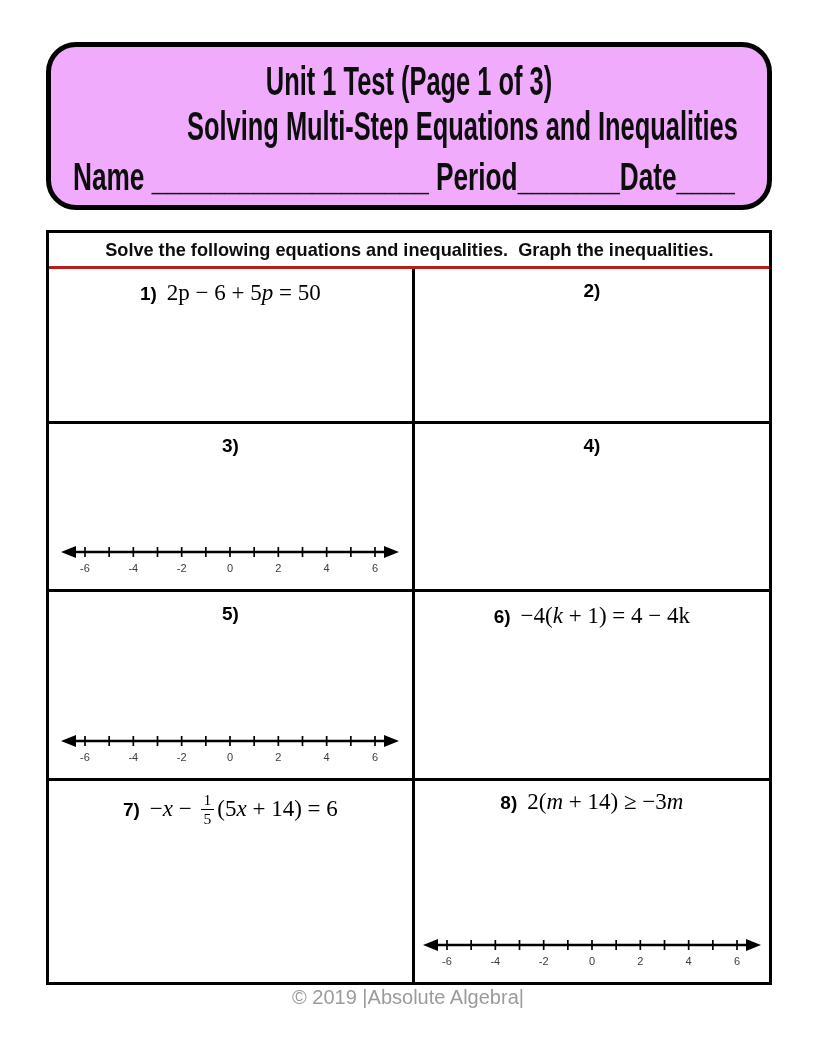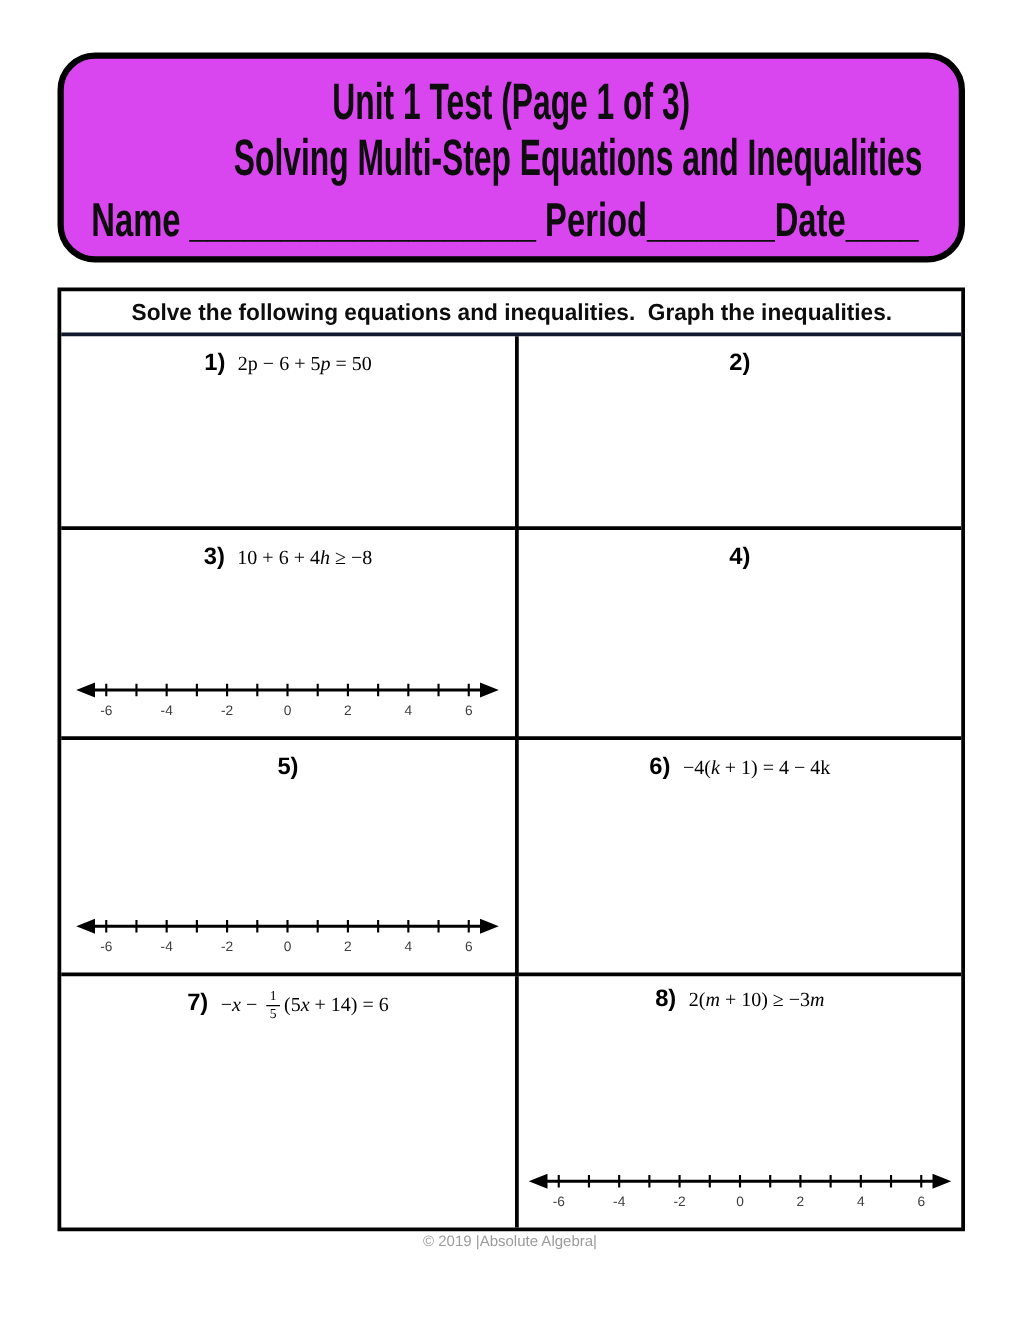--- a/index.html
+++ b/index.html
@@ -4,21 +4,21 @@
 <style>
   html,body { margin:0; padding:0; background:#ffffff; }
   .page {
     position:relative; width:816px; height:1056px; background:#ffffff;
     font-family:"Liberation Sans", sans-serif; overflow:hidden;
   }
 
   
   .header-box {
     position:absolute; left:46px; top:42px; width:726px; height:168px;
-    box-sizing:border-box; background:#d946ef;
+    box-sizing:border-box; background:#f0abfc;
     border:5px solid #000; border-radius:30px;
   }
   .title-line {
     text-align:center; font-weight:bold; font-size:41px; line-height:45px;
     color:#0d0d0d; transform:scaleX(0.62); transform-origin:center;
     white-space:nowrap; letter-spacing:0px;
   }
   .title-line.first { margin-top:12px; }
   .name-line {
     position:absolute; left:22px; bottom:6px; font-weight:bold; font-size:38px;
@@ -28,54 +28,54 @@
 
   
   .table {
     position:absolute; left:46px; top:230px; width:726px; height:755px;
     box-sizing:border-box; border:3px solid #000;
     display:grid;
     grid-template-columns:50.8% 49.2%;
     grid-template-rows:36px 155px 168px 189px auto;
   }
   .instr-row {
-    grid-column:1 / -1; border-bottom:3px solid #0f172a;
+    grid-column:1 / -1; border-bottom:3px solid #b91c1c;
     display:flex; align-items:center; justify-content:center;
   }
   .instr-text {
     font-weight:bold; font-size:18.5px; color:#0d0d0d; white-space:pre;
     transform:scaleX(0.98); transform-origin:center;
   }
   .cell { position:relative; box-sizing:border-box; }
   .cell.cl { border-right:3px solid #000; }
   .cell.rb { border-bottom:3px solid #000; }
 
   .pline {
     display:flex; justify-content:center; align-items:baseline;
     gap:10px; padding-top:11px;
   }
   .pnum { font-weight:bold; font-size:19px; color:#000; }
-  .eq { font-family:"Liberation Serif", serif; font-size:16px; color:#000; white-space:pre; }
+  .eq { font-family:"Liberation Serif", serif; font-size:23px; color:#000; white-space:pre; }
   .eq .var { font-style:italic; }
   .frac {
     display:inline-block; text-align:center; line-height:1.05;
     font-size:0.68em; vertical-align:-0.55em; margin:0 3px;
   }
   .frac .num { display:block; border-bottom:1.6px solid #000; padding:0 3px 1px; }
   .frac .den { display:block; padding-top:1px; }
 
   .nline {
     position:absolute; left:50%; transform:translateX(-50%);
     bottom:12px; width:344px; height:38px;
   }
 
   
   .footer {
     position:absolute; left:0; top:986px; width:816px; text-align:center;
-    font-size:12px; color:#9b9b9b;
+    font-size:20px; color:#9b9b9b;
   }
 </style>
 </head>
 <body>
 
 <div class="page">
 
   <div class="header-box">
     <div class="title-line first">Unit 1 Test (Page 1 of 3)</div>
     <div class="title-line">Solving Multi-Step Equations and Inequalities</div>
@@ -96,21 +96,20 @@
     </div>
     <div class="cell rb">
       <div class="pline">
         <span class="pnum">2)</span>
       </div>
     </div>
 
     <div class="cell cl rb">
       <div class="pline">
         <span class="pnum">3)</span>
-        <span class="eq"><span>10 + 6 + 4</span><span class="var">h</span><span> ≥ −8</span></span>
       </div>
       <div class="nline"><svg width="344" height="38" viewBox="0 0 344 38" xmlns="http://www.w3.org/2000/svg">
             <line x1="12" y1="13" x2="332" y2="13" stroke="#000" stroke-width="2.4"></line>
             <polygon points="3,13 18,7 18,19" fill="#000"></polygon>
             <polygon points="341,13 326,7 326,19" fill="#000"></polygon>
             <line x1="27" y1="8" x2="27" y2="18" stroke="#000" stroke-width="1.7"></line>
             <text x="27" y="33" text-anchor="middle" font-size="11" fill="#3c3c3c" font-family="Liberation Sans, sans-serif">-6</text>
             <line x1="51.166666666666664" y1="8" x2="51.166666666666664" y2="18" stroke="#000" stroke-width="1.7"></line>
             <line x1="75.33333333333333" y1="8" x2="75.33333333333333" y2="18" stroke="#000" stroke-width="1.7"></line>
             <text x="75.33333333333333" y="33" text-anchor="middle" font-size="11" fill="#3c3c3c" font-family="Liberation Sans, sans-serif">-4</text>
@@ -176,21 +175,21 @@
 
     <div class="cell cl">
       <div class="pline">
         <span class="pnum">7)</span>
         <span class="eq"><span>−</span><span class="var">x</span><span> − </span><span class="frac"><span class="num">1</span><span class="den">5</span></span><span>(5</span><span class="var">x</span><span> + 14) = 6</span></span>
       </div>
     </div>
     <div class="cell">
       <div class="pline" style="padding-top:8px;">
         <span class="pnum">8)</span>
-        <span class="eq"><span>2(</span><span class="var">m</span><span> + 10) ≥ −3</span><span class="var">m</span></span>
+        <span class="eq"><span>2(</span><span class="var">m</span><span> + 14) ≥ −3</span><span class="var">m</span></span>
       </div>
       <div class="nline"><svg width="344" height="38" viewBox="0 0 344 38" xmlns="http://www.w3.org/2000/svg">
             <line x1="12" y1="13" x2="332" y2="13" stroke="#000" stroke-width="2.4"></line>
             <polygon points="3,13 18,7 18,19" fill="#000"></polygon>
             <polygon points="341,13 326,7 326,19" fill="#000"></polygon>
             <line x1="27" y1="8" x2="27" y2="18" stroke="#000" stroke-width="1.7"></line>
             <text x="27" y="33" text-anchor="middle" font-size="11" fill="#3c3c3c" font-family="Liberation Sans, sans-serif">-6</text>
             <line x1="51.166666666666664" y1="8" x2="51.166666666666664" y2="18" stroke="#000" stroke-width="1.7"></line>
             <line x1="75.33333333333333" y1="8" x2="75.33333333333333" y2="18" stroke="#000" stroke-width="1.7"></line>
             <text x="75.33333333333333" y="33" text-anchor="middle" font-size="11" fill="#3c3c3c" font-family="Liberation Sans, sans-serif">-4</text>

